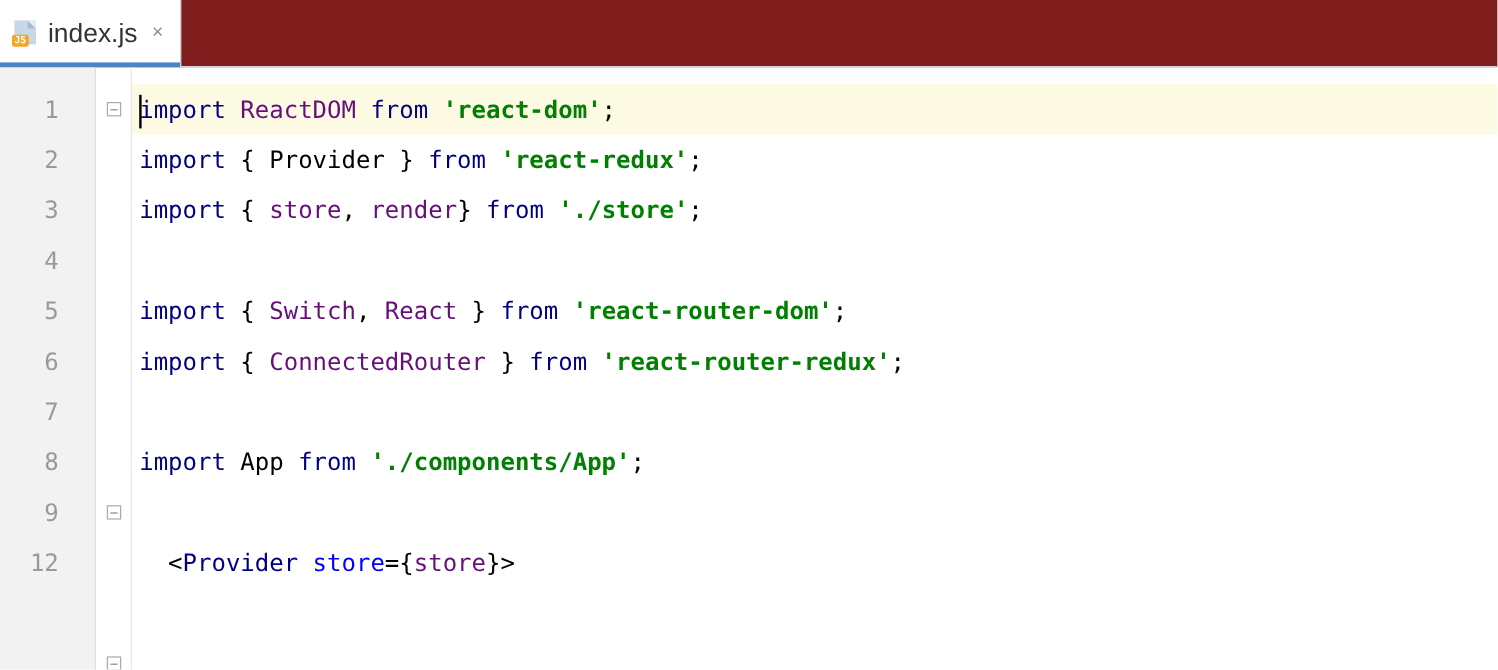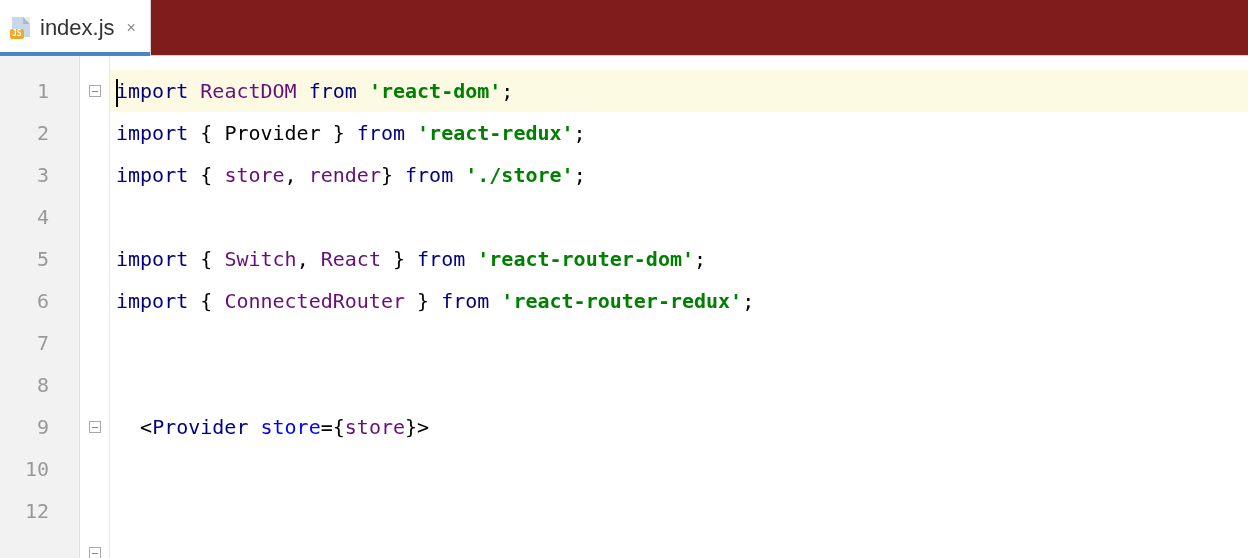--- a/index.html
+++ b/index.html
@@ -181,21 +181,20 @@
   <div class="gutter" id="gutter">
       <div class="line-number">1</div>
       <div class="line-number">2</div>
       <div class="line-number">3</div>
       <div class="line-number">4</div>
       <div class="line-number">5</div>
       <div class="line-number">6</div>
       <div class="line-number">7</div>
       <div class="line-number">8</div>
       <div class="line-number">9</div>
-      <div class="line-number">10</div>
       <div class="line-number">12</div>
     </div>
   <div class="fold-gutter" id="fold-gutter">
       <div class="fold-marker">
         <div class="fold-handle"></div>
       </div>
       <div class="fold-marker"></div>
       <div class="fold-marker"></div>
       <div class="fold-marker"></div>
       <div class="fold-marker"></div>
@@ -212,16 +211,17 @@
       </div>
     </div>
   <div class="code-area" id="code-area">
       <div class="code-line highlighted"><span class="cursor"></span><span class="kw">import</span><span class="punc"> </span><span class="cls">ReactDOM</span><span class="punc"> </span><span class="kw">from</span><span class="punc"> </span><span class="str">'react-dom'</span><span class="punc">;</span></div>
       <div class="code-line"><span class="kw">import</span><span class="punc"> { </span><span class="ident">Provider</span><span class="punc"> } </span><span class="kw">from</span><span class="punc"> </span><span class="str">'react-redux'</span><span class="punc">;</span></div>
       <div class="code-line"><span class="kw">import</span><span class="punc"> { </span><span class="cls">store</span><span class="punc">, </span><span class="cls">render</span><span class="punc">} </span><span class="kw">from</span><span class="punc"> </span><span class="str">'./store'</span><span class="punc">;</span></div>
       <div class="code-line"></div>
       <div class="code-line"><span class="kw">import</span><span class="punc"> { </span><span class="cls">Switch</span><span class="punc">, </span><span class="cls">React</span><span class="punc"> } </span><span class="kw">from</span><span class="punc"> </span><span class="str">'react-router-dom'</span><span class="punc">;</span></div>
       <div class="code-line"><span class="kw">import</span><span class="punc"> { </span><span class="cls">ConnectedRouter</span><span class="punc"> } </span><span class="kw">from</span><span class="punc"> </span><span class="str">'react-router-redux'</span><span class="punc">;</span></div>
       <div class="code-line"></div>
+      <div class="code-line"><span class="kw">import</span><span class="punc"> </span><span class="ident">App</span><span class="punc"> </span><span class="kw">from</span><span class="punc"> </span><span class="str">'./components/App'</span><span class="punc">;</span></div>
       <div class="code-line"></div>
       <div class="code-line"><span class="punc">  &lt;</span><span class="jsx">Provider</span><span class="punc"> </span><span class="attr">store</span><span class="punc">={</span><span class="cls">store</span><span class="punc">}&gt;</span></div>
     </div>
 </div>
 
 </body></html>

